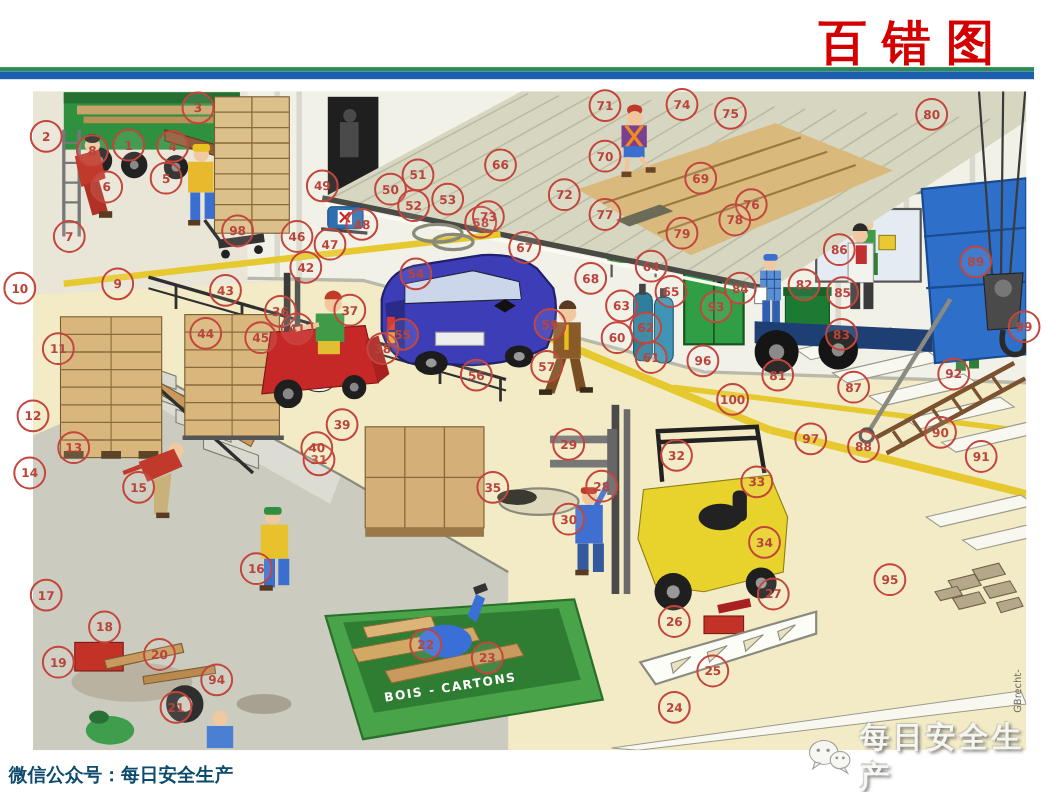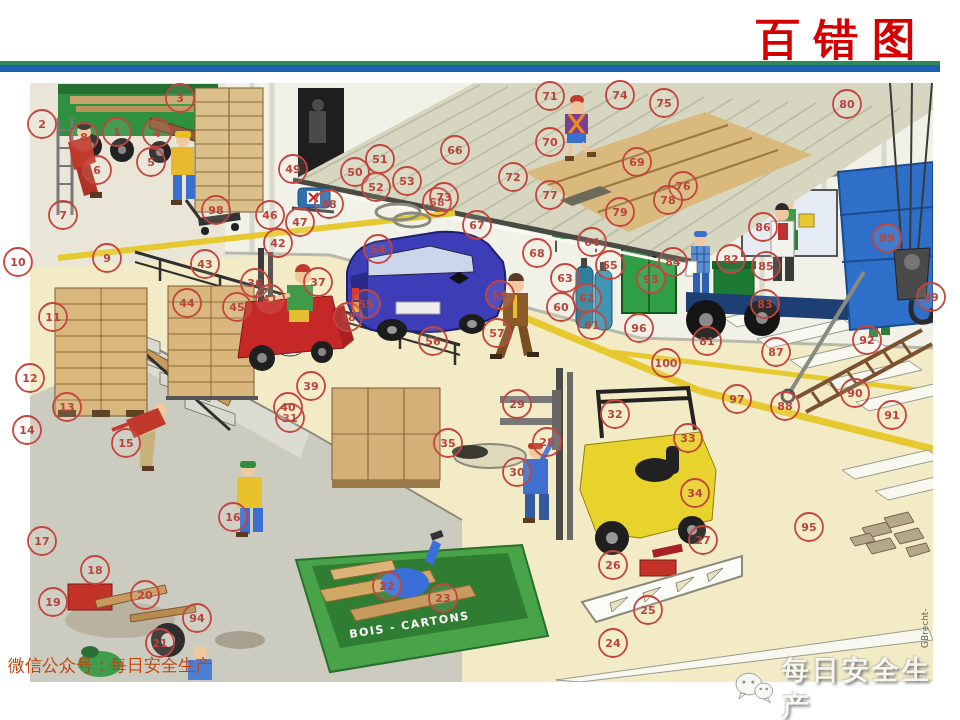--- a/index.html
+++ b/index.html
@@ -1,23 +1,23 @@
 <!DOCTYPE html>
 <html><head>
 <meta charset="utf-8">
 <style>
   html,body{margin:0;padding:0;background:#ffffff;}
   .page{position:relative;width:960px;height:720px;background:#fff;overflow:hidden;
         font-family:"DejaVu Sans","Liberation Sans",sans-serif;}
-  .title{position:absolute;top:10px;right:30px;z-index:5;font-size:44px;font-weight:bold;
+  .title{position:absolute;top:10px;right:42px;z-index:5;font-size:44px;font-weight:bold;
          color:#d40000;letter-spacing:14px;font-family:"DejaVu Serif","Liberation Serif",serif;}
   .divider-green{position:absolute;top:61px;left:0;width:940px;height:4px;background:#2e8b57;z-index:4;}
   .divider-blue{position:absolute;top:65px;left:0;width:940px;height:7px;background:#1b5fae;z-index:4;}
   .scene-svg{position:absolute;left:0;top:0;z-index:1;}
-  .footer-wechat{position:absolute;left:8px;top:654px;z-index:5;font-size:17px;font-weight:normal;color:#c2410c;}
+  .footer-wechat{position:absolute;left:8px;top:693px;z-index:5;font-size:17px;font-weight:bold;color:#0c4a6e;}
   .watermark{position:absolute;left:733px;top:652px;z-index:6;display:flex;align-items:center;gap:7px;opacity:.92;}
   .watermark-text{font-size:27px;font-weight:bold;letter-spacing:3px;color:#f7f7f4;
        text-shadow:2px 2px 3px rgba(105,105,105,.95), -1px -1px 1px rgba(160,160,160,.55);}
   .marker-circle{fill:rgba(255,244,238,0.10);stroke:#c3453c;stroke-width:1.8;}
   .marker-num{fill:#b8443c;font:bold 11px "DejaVu Sans",sans-serif;text-anchor:middle;}
   .dumpster-label{fill:#ffffff;font:bold 11px "DejaVu Sans",sans-serif;letter-spacing:1.5px;}
   .signature{fill:#6a6a5a;font:9px "DejaVu Sans",sans-serif;}
 </style>
 </head>
 <body>

